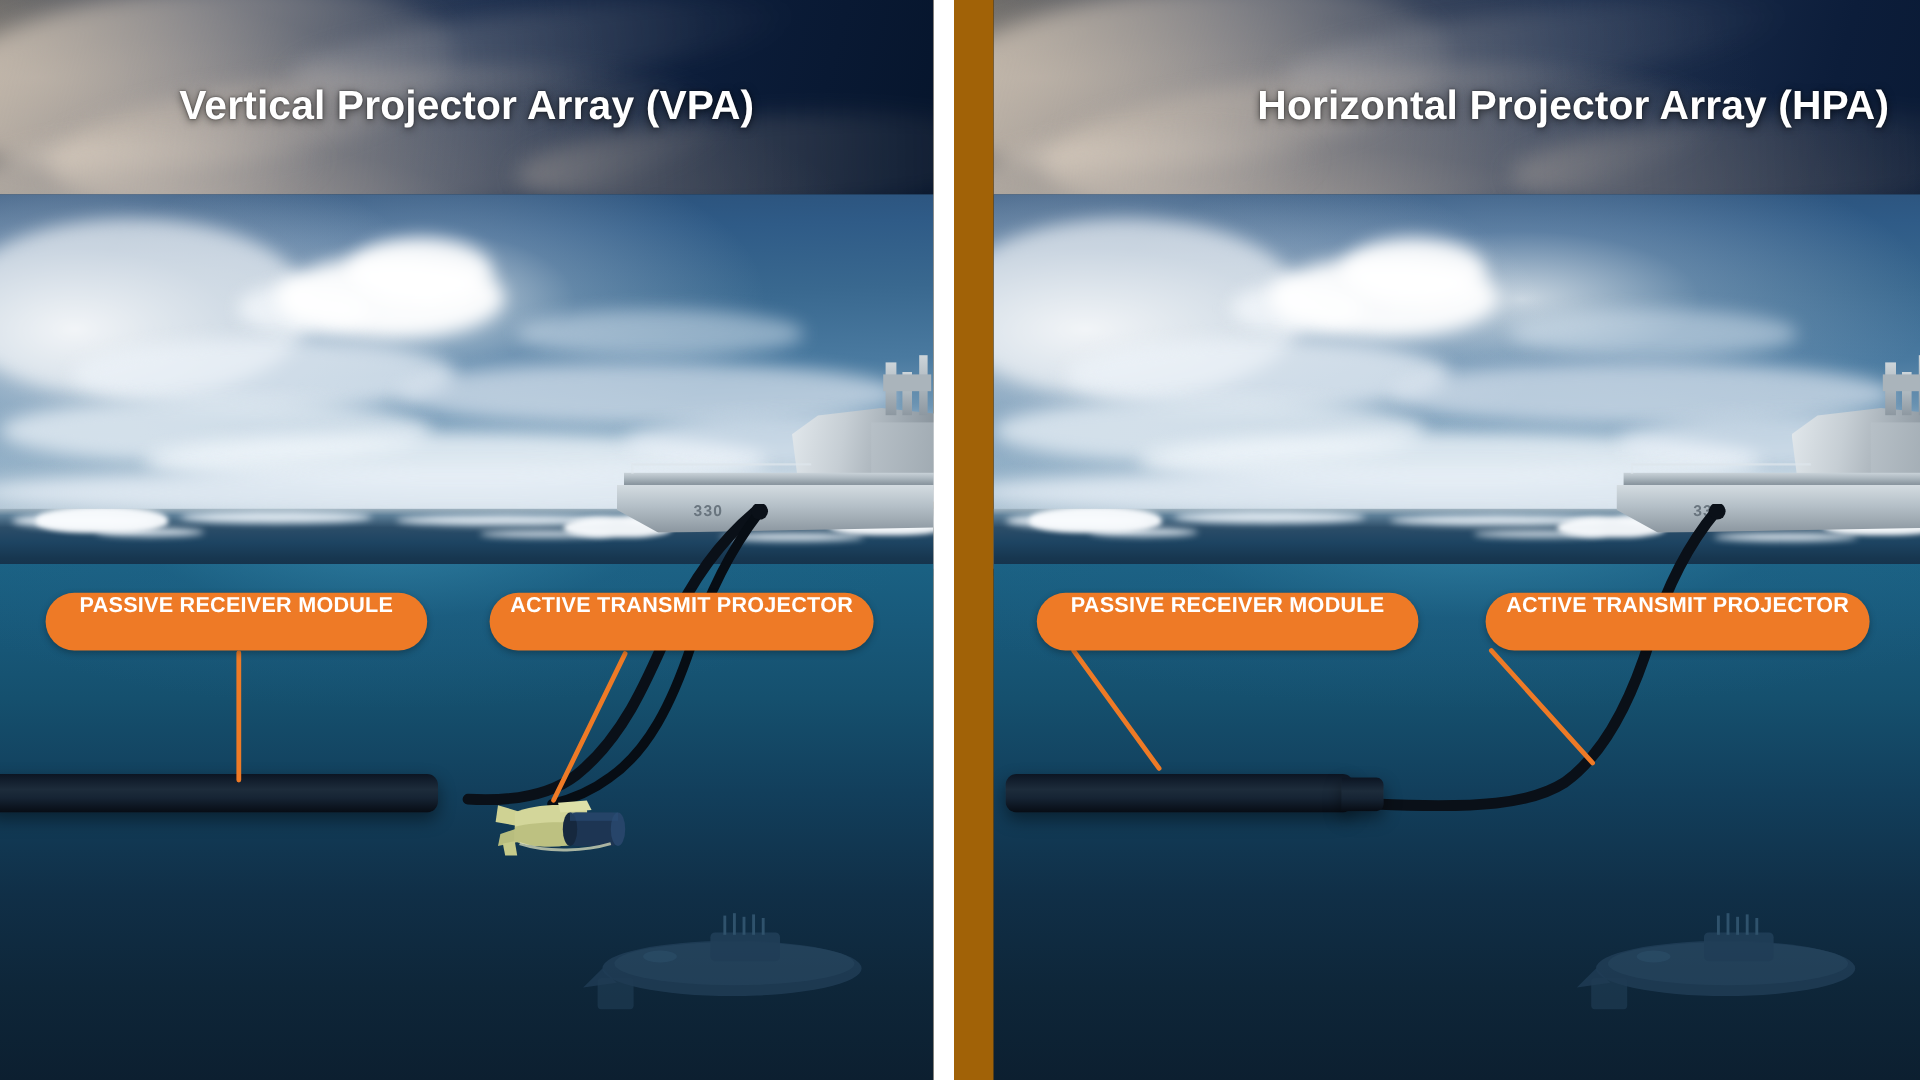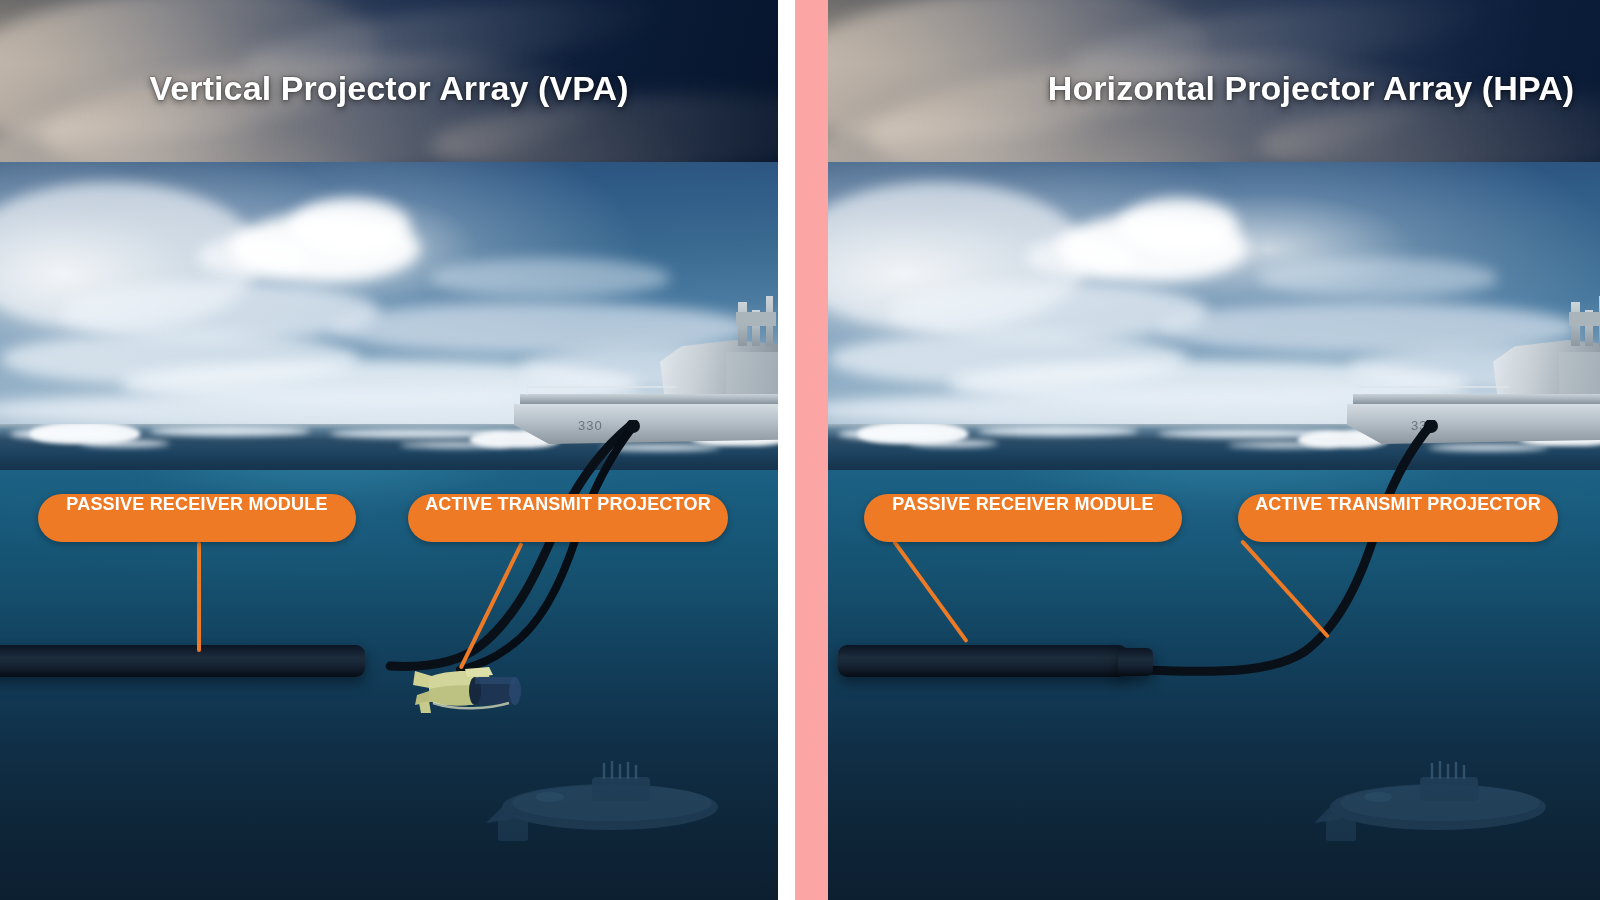--- a/index.html
+++ b/index.html
@@ -2,21 +2,21 @@
 <html><head>
 <meta charset="utf-8">
 <style>
   * { margin:0; padding:0; box-sizing:border-box; }
   html,body{ background:#ffffff; }
   body{
     width:1600px; height:900px; overflow:hidden;
     font-family:"Liberation Sans", sans-serif;
     position:relative;
   }
-  #stage{ position:relative; width:1600px; height:900px; background:#fca5a5; }
+  #stage{ position:relative; width:1600px; height:900px; background:#a16207; }
 
   
   .panel{
     position:absolute; top:0; height:900px; overflow:hidden;
     background:#0b1c2c;
   }
   #panel-vpa{ left:0px;   width:778px; }
   #panel-hpa{ left:795px; width:956px;margin-left:33px; }
   .divider{
     position:absolute; top:0; left:778px; width:17px; height:900px;
@@ -118,21 +118,21 @@
   .hull-front{
     position:absolute;
     background:linear-gradient(180deg,#d4dce1 0%, #b4bfc7 45%, #8b969f 100%);
   }
   .deckhouse{
     position:absolute;
     background:linear-gradient(100deg,#e2e8ec 0%, #c6ced4 35%, #9fa9b1 70%, #808b94 100%);
   }
   .mast{ position:absolute; background:linear-gradient(180deg,#cdd5da,#8d98a1); }
   .hullnum{
-    position:absolute; color:#5e6a74; font-size:13px; font-weight:normal;
+    position:absolute; color:#5e6a74; font-size:13px; font-weight:bold;
     letter-spacing:1px; font-family:"Liberation Sans", sans-serif;
     opacity:.85;
   }
 
   
   .array-body{
     position:absolute; z-index:22; border-radius:0 9px 9px 0;
     background:linear-gradient(180deg,#0c1522 0%, #131f2e 18%, #1d2c3b 40%, #162434 62%, #070c14 100%);
     box-shadow:0 6px 14px rgba(0,0,0,.45);
   }

